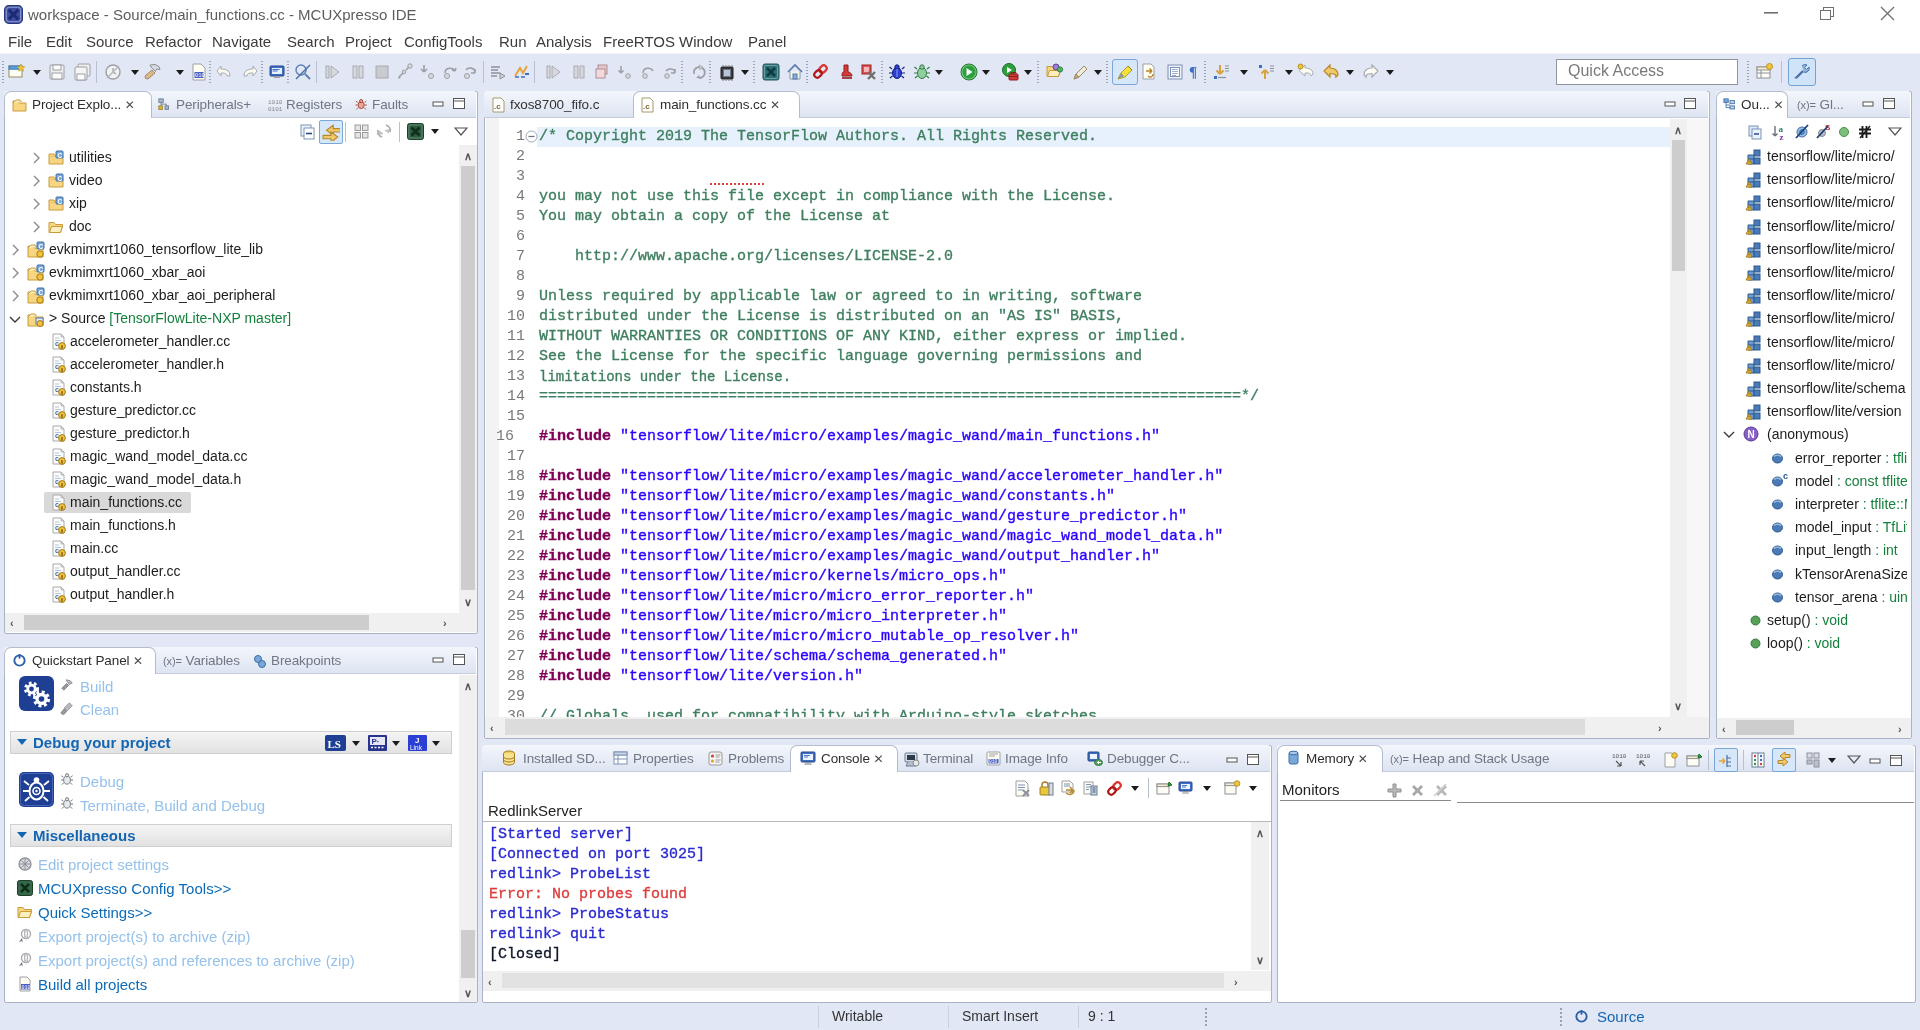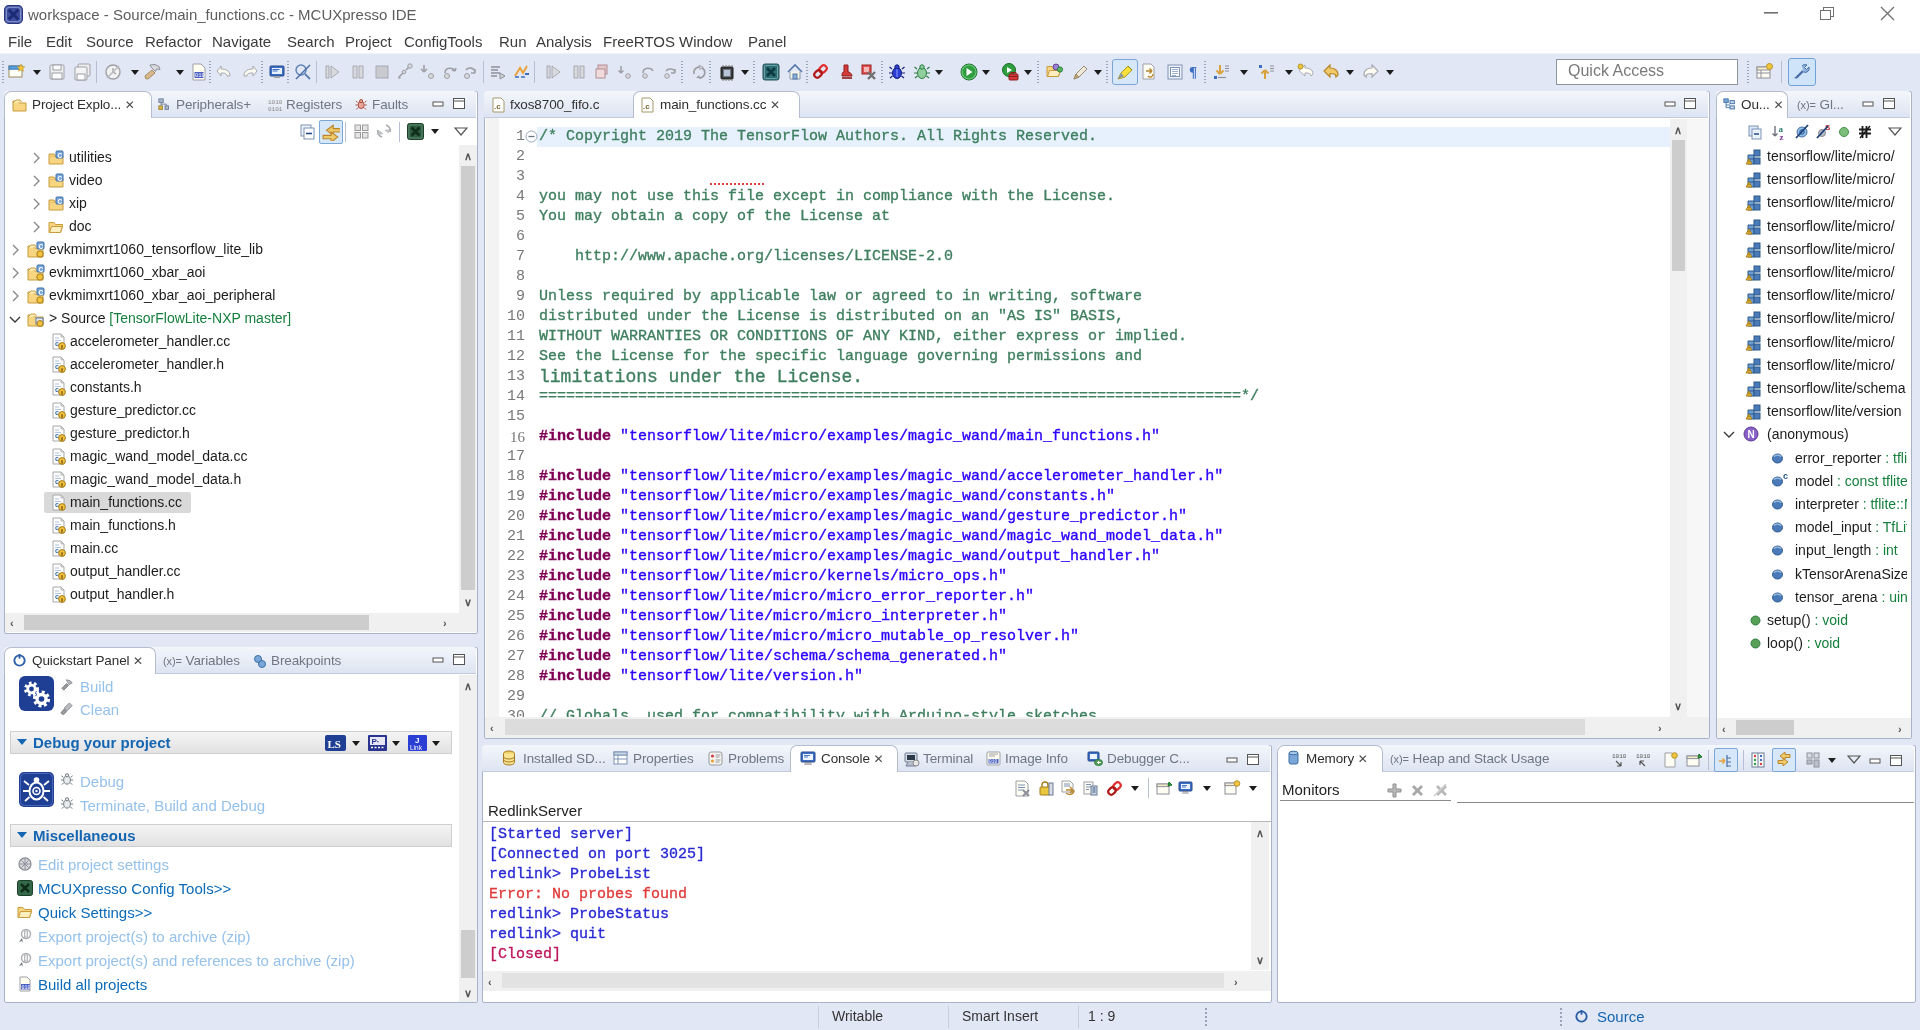--- a/index.html
+++ b/index.html
@@ -754,25 +754,25 @@
 <div class="abs" style="left:0;top:149px;width:40px;text-align:right;font-family:'Liberation Mono',monospace;font-size:15px;color:#787878;line-height:20px">8</div>
 <div class="abs" style="left:0;top:169px;width:40px;text-align:right;font-family:'Liberation Mono',monospace;font-size:15px;color:#787878;line-height:20px">9</div>
 <pre class="abs cm" style="left:54px;top:169px;font-size:15px;line-height:20px">Unless required by applicable law or agreed to in writing, software</pre>
 <div class="abs" style="left:0;top:189px;width:40px;text-align:right;font-family:'Liberation Mono',monospace;font-size:15px;color:#787878;line-height:20px">10</div>
 <pre class="abs cm" style="left:54px;top:189px;font-size:15px;line-height:20px">distributed under the License is distributed on an "AS IS" BASIS,</pre>
 <div class="abs" style="left:0;top:209px;width:40px;text-align:right;font-family:'Liberation Mono',monospace;font-size:15px;color:#787878;line-height:20px">11</div>
 <pre class="abs cm" style="left:54px;top:209px;font-size:15px;line-height:20px">WITHOUT WARRANTIES OR CONDITIONS OF ANY KIND, either express or implied.</pre>
 <div class="abs" style="left:0;top:229px;width:40px;text-align:right;font-family:'Liberation Mono',monospace;font-size:15px;color:#787878;line-height:20px">12</div>
 <pre class="abs cm" style="left:54px;top:229px;font-size:15px;line-height:20px">See the License for the specific language governing permissions and</pre>
 <div class="abs" style="left:0;top:249px;width:40px;text-align:right;font-family:'Liberation Mono',monospace;font-size:15px;color:#787878;line-height:20px">13</div>
-<pre class="abs cm" style="left:54px;top:249px;font-size:18px;line-height:20px">limitations under the License.</pre>
+<pre class="abs cm" style="left:54px;top:249px;font-size:14px;line-height:20px">limitations under the License.</pre>
 <div class="abs" style="left:0;top:269px;width:40px;text-align:right;font-family:'Liberation Mono',monospace;font-size:15px;color:#787878;line-height:20px">14</div>
 <pre class="abs cm" style="left:54px;top:269px;font-size:15px;line-height:20px">==============================================================================*/</pre>
 <div class="abs" style="left:0;top:289px;width:40px;text-align:right;font-family:'Liberation Mono',monospace;font-size:15px;color:#787878;line-height:20px">15</div>
-<div class="abs" style="left:0;top:309px;width:40px;text-align:right;font-family:Liberation Serif, serif;font-size:15px;color:#787878;line-height:20px">16</div>
+<div class="abs" style="left:0;top:309px;width:40px;text-align:center;font-family:Liberation Mono, monospace;font-size:15px;color:#787878;line-height:20px">16</div>
 <pre class="abs" style="left:54px;top:309px;font-size:15px;line-height:20px"><span class="kw">#include</span> <span class="st">"tensorflow/lite/micro/examples/magic_wand/main_functions.h"</span></pre>
 <div class="abs" style="left:0;top:329px;width:40px;text-align:right;font-family:'Liberation Mono',monospace;font-size:15px;color:#787878;line-height:20px">17</div>
 <div class="abs" style="left:0;top:349px;width:40px;text-align:right;font-family:'Liberation Mono',monospace;font-size:15px;color:#787878;line-height:20px">18</div>
 <pre class="abs" style="left:54px;top:349px;font-size:15px;line-height:20px"><span class="kw">#include</span> <span class="st">"tensorflow/lite/micro/examples/magic_wand/accelerometer_handler.h"</span></pre>
 <div class="abs" style="left:0;top:369px;width:40px;text-align:right;font-family:'Liberation Mono',monospace;font-size:15px;color:#787878;line-height:20px">19</div>
 <pre class="abs" style="left:54px;top:369px;font-size:15px;line-height:20px"><span class="kw">#include</span> <span class="st">"tensorflow/lite/micro/examples/magic_wand/constants.h"</span></pre>
 <div class="abs" style="left:0;top:389px;width:40px;text-align:right;font-family:'Liberation Mono',monospace;font-size:15px;color:#787878;line-height:20px">20</div>
 <pre class="abs" style="left:54px;top:389px;font-size:15px;line-height:20px"><span class="kw">#include</span> <span class="st">"tensorflow/lite/micro/examples/magic_wand/gesture_predictor.h"</span></pre>
 <div class="abs" style="left:0;top:409px;width:40px;text-align:right;font-family:'Liberation Mono',monospace;font-size:15px;color:#787878;line-height:20px">21</div>
 <pre class="abs" style="left:54px;top:409px;font-size:15px;line-height:20px"><span class="kw">#include</span> <span class="st">"tensorflow/lite/micro/examples/magic_wand/magic_wand_model_data.h"</span></pre>
@@ -1117,21 +1117,21 @@
   </svg>
 <div class="dd" style="left:1249px;top:786px"></div>
 <div class="abs" style="left:488px;top:802px;font-size:15px;color:#222">RedlinkServer</div>
 <div class="abs" style="left:483px;top:821px;width:788px;height:150px;border-top:1px solid #b8b8b8;background:#fff"></div>
 <pre class="abs" style="left:489px;top:825px;font-size:15px;line-height:20px;color:#2a2ad4">[Started server]</pre>
 <pre class="abs" style="left:489px;top:845px;font-size:15px;line-height:20px;color:#2a2ad4">[Connected on port 3025]</pre>
 <pre class="abs" style="left:489px;top:865px;font-size:15px;line-height:20px;color:#2a2ad4">redlink&gt; ProbeList</pre>
 <pre class="abs" style="left:489px;top:885px;font-size:15px;line-height:20px;color:#e03c3c">Error: No probes found</pre>
 <pre class="abs" style="left:489px;top:905px;font-size:15px;line-height:20px;color:#2a2ad4">redlink&gt; ProbeStatus</pre>
 <pre class="abs" style="left:489px;top:925px;font-size:15px;line-height:20px;color:#2a2ad4">redlink&gt; quit</pre>
-<pre class="abs" style="left:489px;top:945px;font-size:15px;line-height:20px;color:#be185d">[Closed]</pre>
+<pre class="abs" style="left:489px;top:945px;font-size:15px;line-height:20px;color:#0f172a">[Closed]</pre>
 <div class="scroll-v" style="left:1251px;top:822px;width:18px;height:148px"></div>
 <div class="sarrow" style="left:1256px;top:828px">∧</div>
 <div class="sarrow" style="left:1256px;top:955px">∨</div>
 <div class="scroll-h" style="left:483px;top:971px;width:788px;height:20px"></div>
 <div class="sarrow" style="left:488px;top:977px">‹</div>
 <div class="thumb" style="left:502px;top:973px;width:722px;height:15px;background:#e2e2e2"></div>
 <div class="sarrow" style="left:1234px;top:977px">›</div>
 <div class="panel" style="left:1277px;top:745px;width:639px;height:258px"></div>
 <div class="tabrow" style="left:1277px;top:745px;width:637px;height:27px"></div>
 <div class="tab-active" style="left:1277px;top:745px;width:106px"></div>
@@ -1209,19 +1209,19 @@
     <path d="M1 13 L13 1" stroke="#d0d0d0" stroke-width="1.6"></path>
   </svg>
 <div class="abs" style="left:1280px;top:800px;width:171px;height:1px;background:#8a8a8a"></div>
 <div class="abs" style="left:1457px;top:802px;width:457px;height:1px;background:#8a8a8a"></div>
 <div class="abs" style="left:0;top:1004px;width:1920px;height:26px;background:#e2e7f5"></div>
 <div class="abs" style="left:818px;top:1006px;width:1px;height:22px;background:#c9cfdf"></div>
 <div class="abs" style="left:948px;top:1006px;width:1px;height:22px;background:#c9cfdf"></div>
 <div class="abs" style="left:1078px;top:1006px;width:1px;height:22px;background:#c9cfdf"></div>
 <div class="abs statustxt" style="left:832px;top:1008px">Writable</div>
 <div class="abs statustxt" style="left:962px;top:1008px">Smart Insert</div>
-<div class="abs statustxt" style="left:1088px;top:1008px">1 : 9</div>
+<div class="abs statustxt" style="left:1088px;top:1008px">9 : 1</div>
 <div class="abs" style="left:1205px;top:1008px;width:2px;height:18px;background-image:linear-gradient(#9aa2b8 2px,transparent 2px);background-size:2px 4px"></div>
 <div class="abs" style="left:1560px;top:1008px;width:2px;height:18px;background-image:linear-gradient(#9aa2b8 2px,transparent 2px);background-size:2px 4px"></div>
 <svg class="abs" style="left:1574px;top:1009px" width="15" height="15" viewBox="0 0 15 16">
     <circle cx="7.5" cy="8" r="5.5" fill="none" stroke="#2b5fa8" stroke-width="2"></circle>
     <path d="M7.5 1 v5" stroke="#2b5fa8" stroke-width="2"></path>
   </svg>
 <div class="abs" style="left:1597px;top:1008px;font-size:15px;color:#1465b2">Source</div>
 </body></html>

